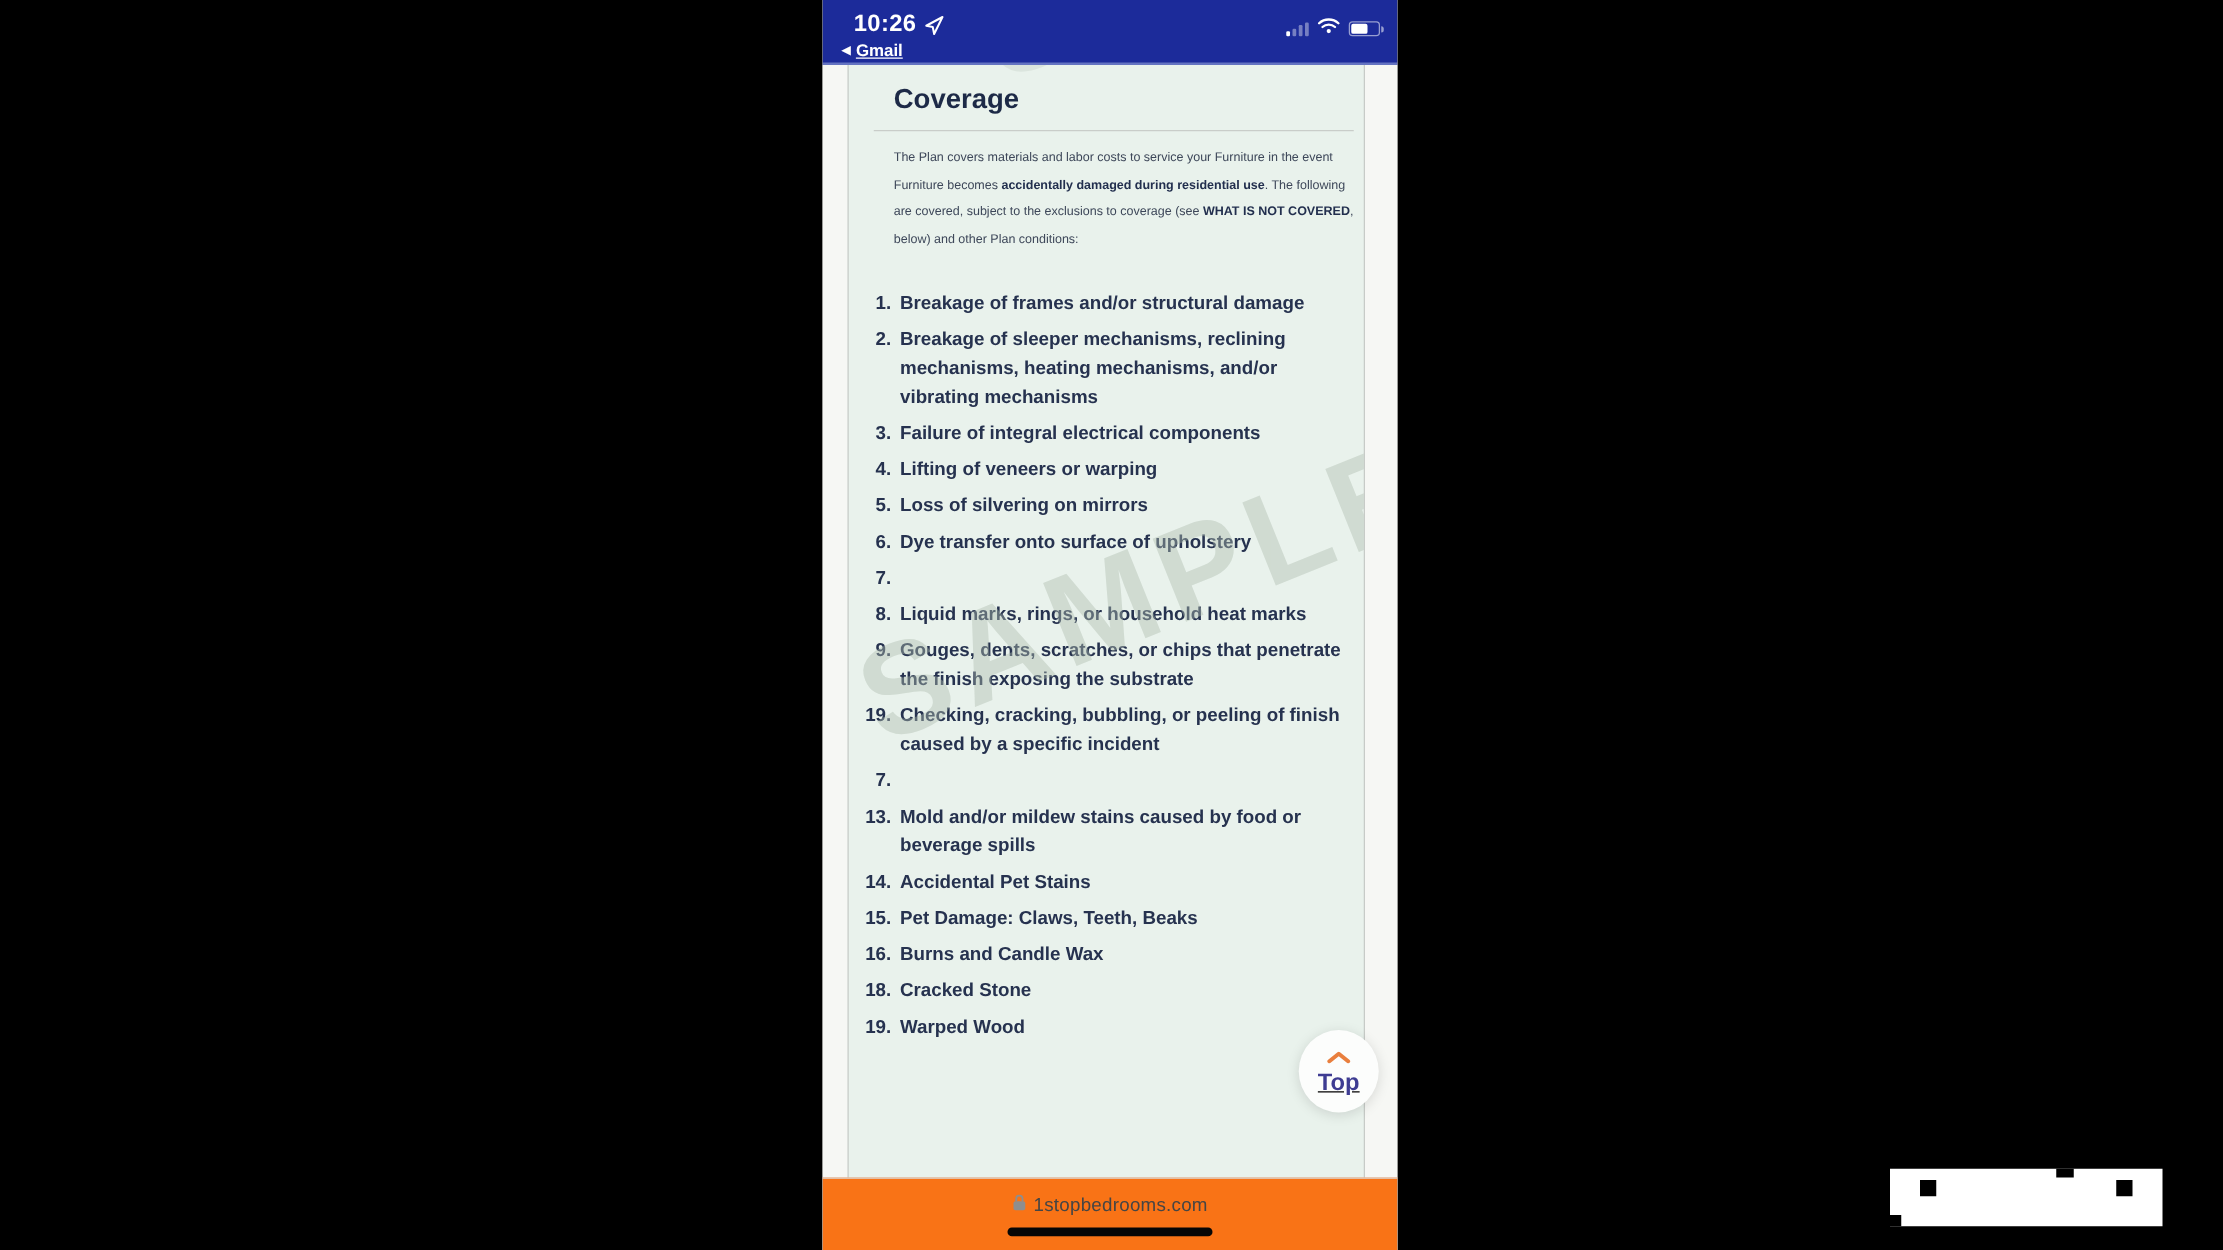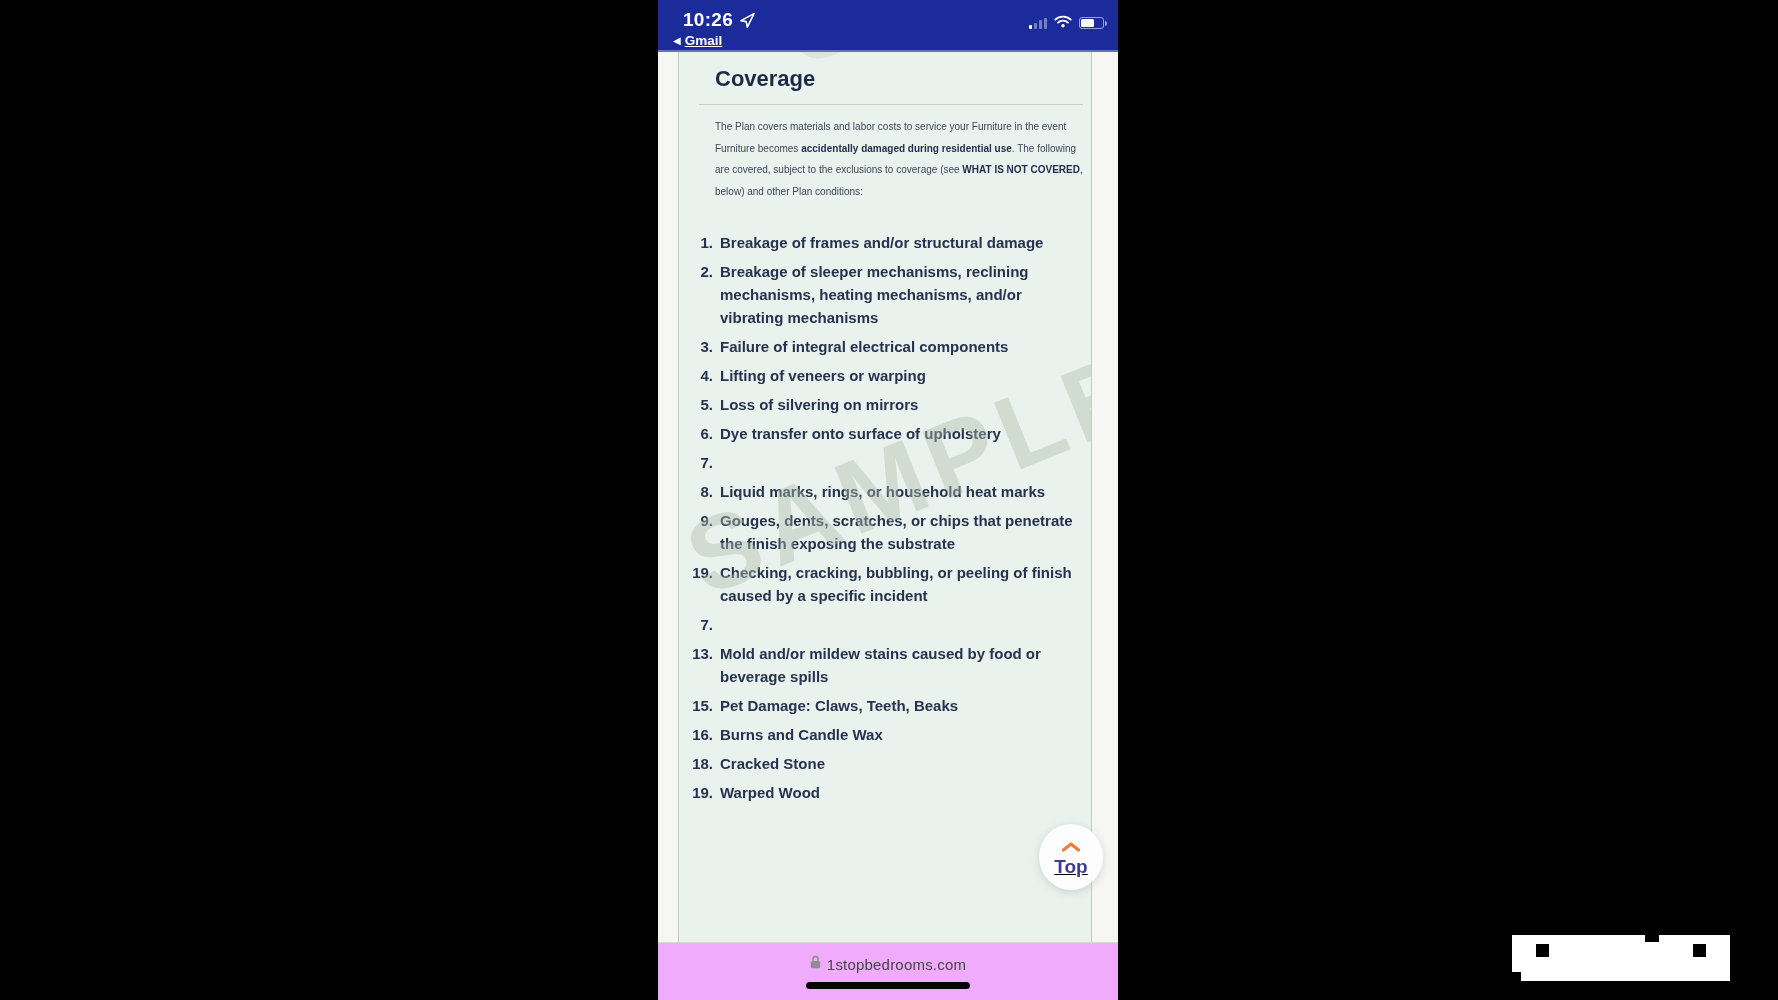--- a/index.html
+++ b/index.html
@@ -51,21 +51,21 @@
   .item .txt{flex:1;max-width:365px;}
 
   
   .top-btn{position:absolute;left:381px;top:824px;width:64px;height:66px;border-radius:50%;
            background:#fcfdfc;box-shadow:0 2px 10px rgba(0,0,0,.13);z-index:7;
            display:flex;flex-direction:column;align-items:center;justify-content:center;cursor:pointer;text-decoration:underline;}
   .top-btn .chev{margin-bottom:1px;}
   .top-btn .lbl{font-size:19px;font-weight:700;color:#3e3c92;line-height:1;}
 
   
-  .safari{position:absolute;left:0;right:0;bottom:0;height:57px;background:#f0abfc;
+  .safari{position:absolute;left:0;right:0;bottom:0;height:57px;background:#f97316;
           border-top:1px solid #d9d9d9;z-index:8;}
   .urlrow{position:absolute;left:0;right:0;top:12px;display:flex;align-items:center;
           justify-content:center;gap:6px;}
   .url{font-size:15px;color:#454545;letter-spacing:.2px;}
   .homebar{position:absolute;left:50%;top:39px;transform:translateX(-50%);width:164px;height:7px;
            background:#060606;border-radius:4px;}
 
   
   .redact{position:absolute;left:1512px;top:935px;width:218px;height:46px;background:#fff;}
   .redact .notch{position:absolute;left:133px;top:0;width:14px;height:7px;background:#000;}
@@ -165,20 +165,24 @@
               <div class="txt">Checking, cracking, bubbling, or peeling of finish caused by a specific incident</div>
             </div>
             <div class="item">
               <div class="num">7.</div>
             </div>
             <div class="item">
               <div class="num">13.</div>
               <div class="txt">Mold and/or mildew stains caused by food or beverage spills</div>
             </div>
             <div class="item">
+              <div class="num">14.</div>
+              <div class="txt">Accidental Pet Stains</div>
+            </div>
+            <div class="item">
               <div class="num">15.</div>
               <div class="txt">Pet Damage: Claws, Teeth, Beaks</div>
             </div>
             <div class="item">
               <div class="num">16.</div>
               <div class="txt">Burns and Candle Wax</div>
             </div>
             <div class="item">
               <div class="num">18.</div>
               <div class="txt">Cracked Stone</div>

